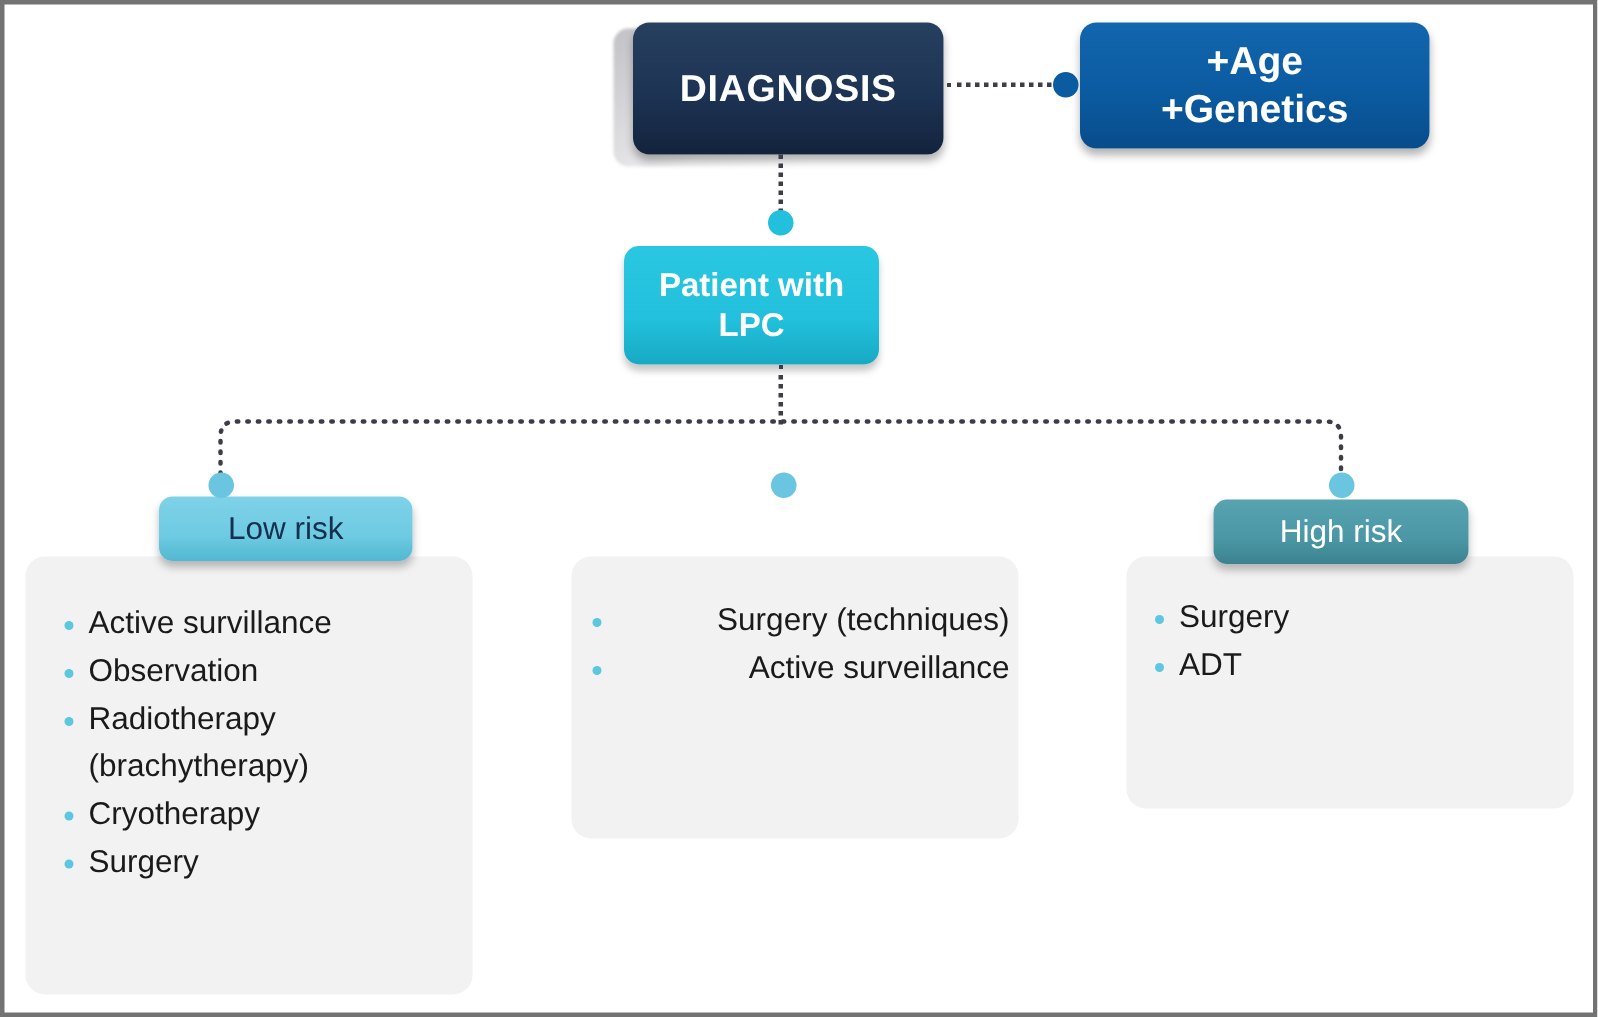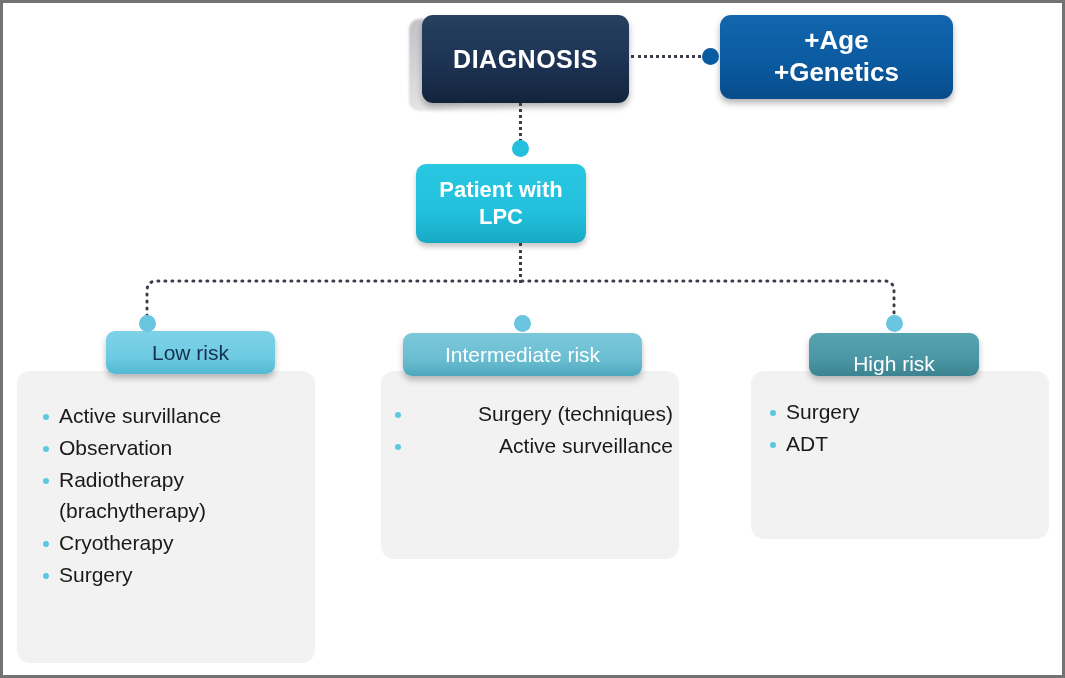--- a/index.html
+++ b/index.html
@@ -110,21 +110,20 @@
     width: 239px;
     background: linear-gradient(180deg, #7cc8da 0%, #6bbed2 60%, #4fa8bd 100%);
     color: #ffffff;
   }
   .pill-high {
     left: 806px;
     top: 330px;
     width: 170px;
     background: linear-gradient(180deg, #58a3b0 0%, #4b97a5 60%, #3c8290 100%);
     color: #ffffff;
-    align-items: flex-end;
   }
 
   
   .panel {
     position: absolute;
     box-sizing: border-box;
     background: #f2f2f3;
     border-radius: 13px;
     z-index: 1;
   }
@@ -257,23 +256,20 @@
   <div class="dot dot-branch dot-inter"></div>
   <div class="dot dot-branch dot-high"></div>
 
   <div class="panel panel-low"></div>
   <div class="panel panel-inter"></div>
   <div class="panel panel-high"></div>
 
   <div class="pill pill-low">
     <span>Low risk</span>
   </div>
-  <div class="pill pill-inter">
-    <span>Intermediate risk</span>
-  </div>
   <div class="pill pill-high">
     <span>High risk</span>
   </div>
 
   <ul class="opt-list list-low">
     <li>Active survillance</li>
     <li>Observation</li>
     <li>Radiotherapy (brachytherapy)</li>
     <li>Cryotherapy</li>
     <li>Surgery</li>

